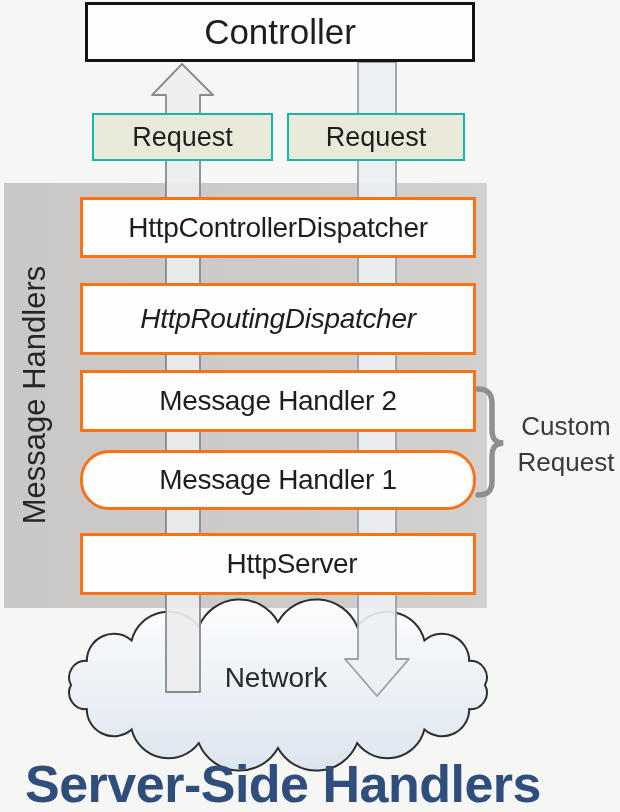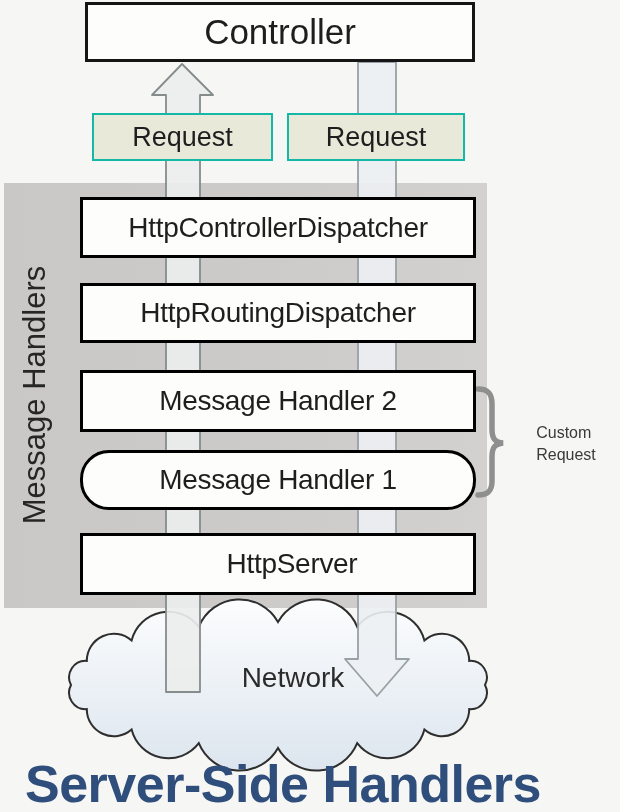--- a/index.html
+++ b/index.html
@@ -10,21 +10,21 @@
     color:#1e1e1e;
   }
   .panel{
     position:absolute;left:4px;top:183px;width:483px;height:425px;
     background:linear-gradient(90deg,#c9c8c6 0%,#cccbc9 55%,#d2d1cf 100%);
     z-index:1;
   }
   .flows{position:absolute;left:0;top:0;z-index:2;pointer-events:none;}
   .node{
     position:absolute;left:80px;width:396px;
-    background:#fdfdfc;border:3px solid #000000;box-sizing:border-box;
+    background:#fdfdfc;border:3px solid #f97316;box-sizing:border-box;
     display:flex;align-items:center;justify-content:center;
     font-size:28px;z-index:3;letter-spacing:-0.3px;
   }
   .controller{
     position:absolute;left:85px;top:2px;width:390px;height:60px;
     background:#fdfdfc;border:3px solid #151515;box-sizing:border-box;
     display:flex;align-items:center;justify-content:center;
     font-size:35px;z-index:3;
   }
   .msg-label{
@@ -36,26 +36,26 @@
   .req{left:92px;width:181px;}
   .resp{left:287px;width:178px;}
   .panel-label{
     position:absolute;left:35px;top:395px;
     transform:translate(-50%,-50%) rotate(-90deg);
     white-space:nowrap;font-size:31px;color:#262626;z-index:3;
   }
   .network-label{
     position:absolute;left:276px;top:678px;
     transform:translate(-50%,-50%);
-    font-size:28px;color:#2b2b2b;z-index:3;margin-left:17px;
+    font-size:28px;color:#2b2b2b;z-index:3;
   }
   .brace-label{
     position:absolute;left:566px;top:444px;
     transform:translate(-50%,-50%);
-    font-size:16px;line-height:1.4;color:#3a3a3a;z-index:3;
+    text-align:center;font-size:26px;line-height:1.4;color:#3a3a3a;z-index:3;
   }
   .brace-label span{display:block;white-space:nowrap;}
   .page-title{
     position:absolute;left:283px;top:784px;
     transform:translate(-50%,-50%);
     font-size:52px;font-weight:bold;letter-spacing:-0.5px;
     color:#2f4e7b;white-space:nowrap;z-index:3;
   }
 </style>
 </head>
@@ -108,21 +108,21 @@
   <div class="msg-label req">
     <span>Request</span>
   </div>
   <div class="msg-label resp">
     <span>Request</span>
   </div>
 
   <div class="node" style="top:197px;height:61px;">
     <span>HttpControllerDispatcher</span>
   </div>
-  <div class="node" style="top:283px;height:60px;">
+  <div class="node" style="top:283px;height:72px;font-style:italic;">
     <span>HttpRoutingDispatcher</span>
   </div>
   <div class="node" style="top:370px;height:62px;">
     <span>Message Handler 2</span>
   </div>
   <div class="node" style="top:450px;height:60px;border-radius:29px;">
     <span>Message Handler 1</span>
   </div>
   <div class="node" style="top:533px;height:62px;padding-left:28px;">
     <span>HttpServer</span>

